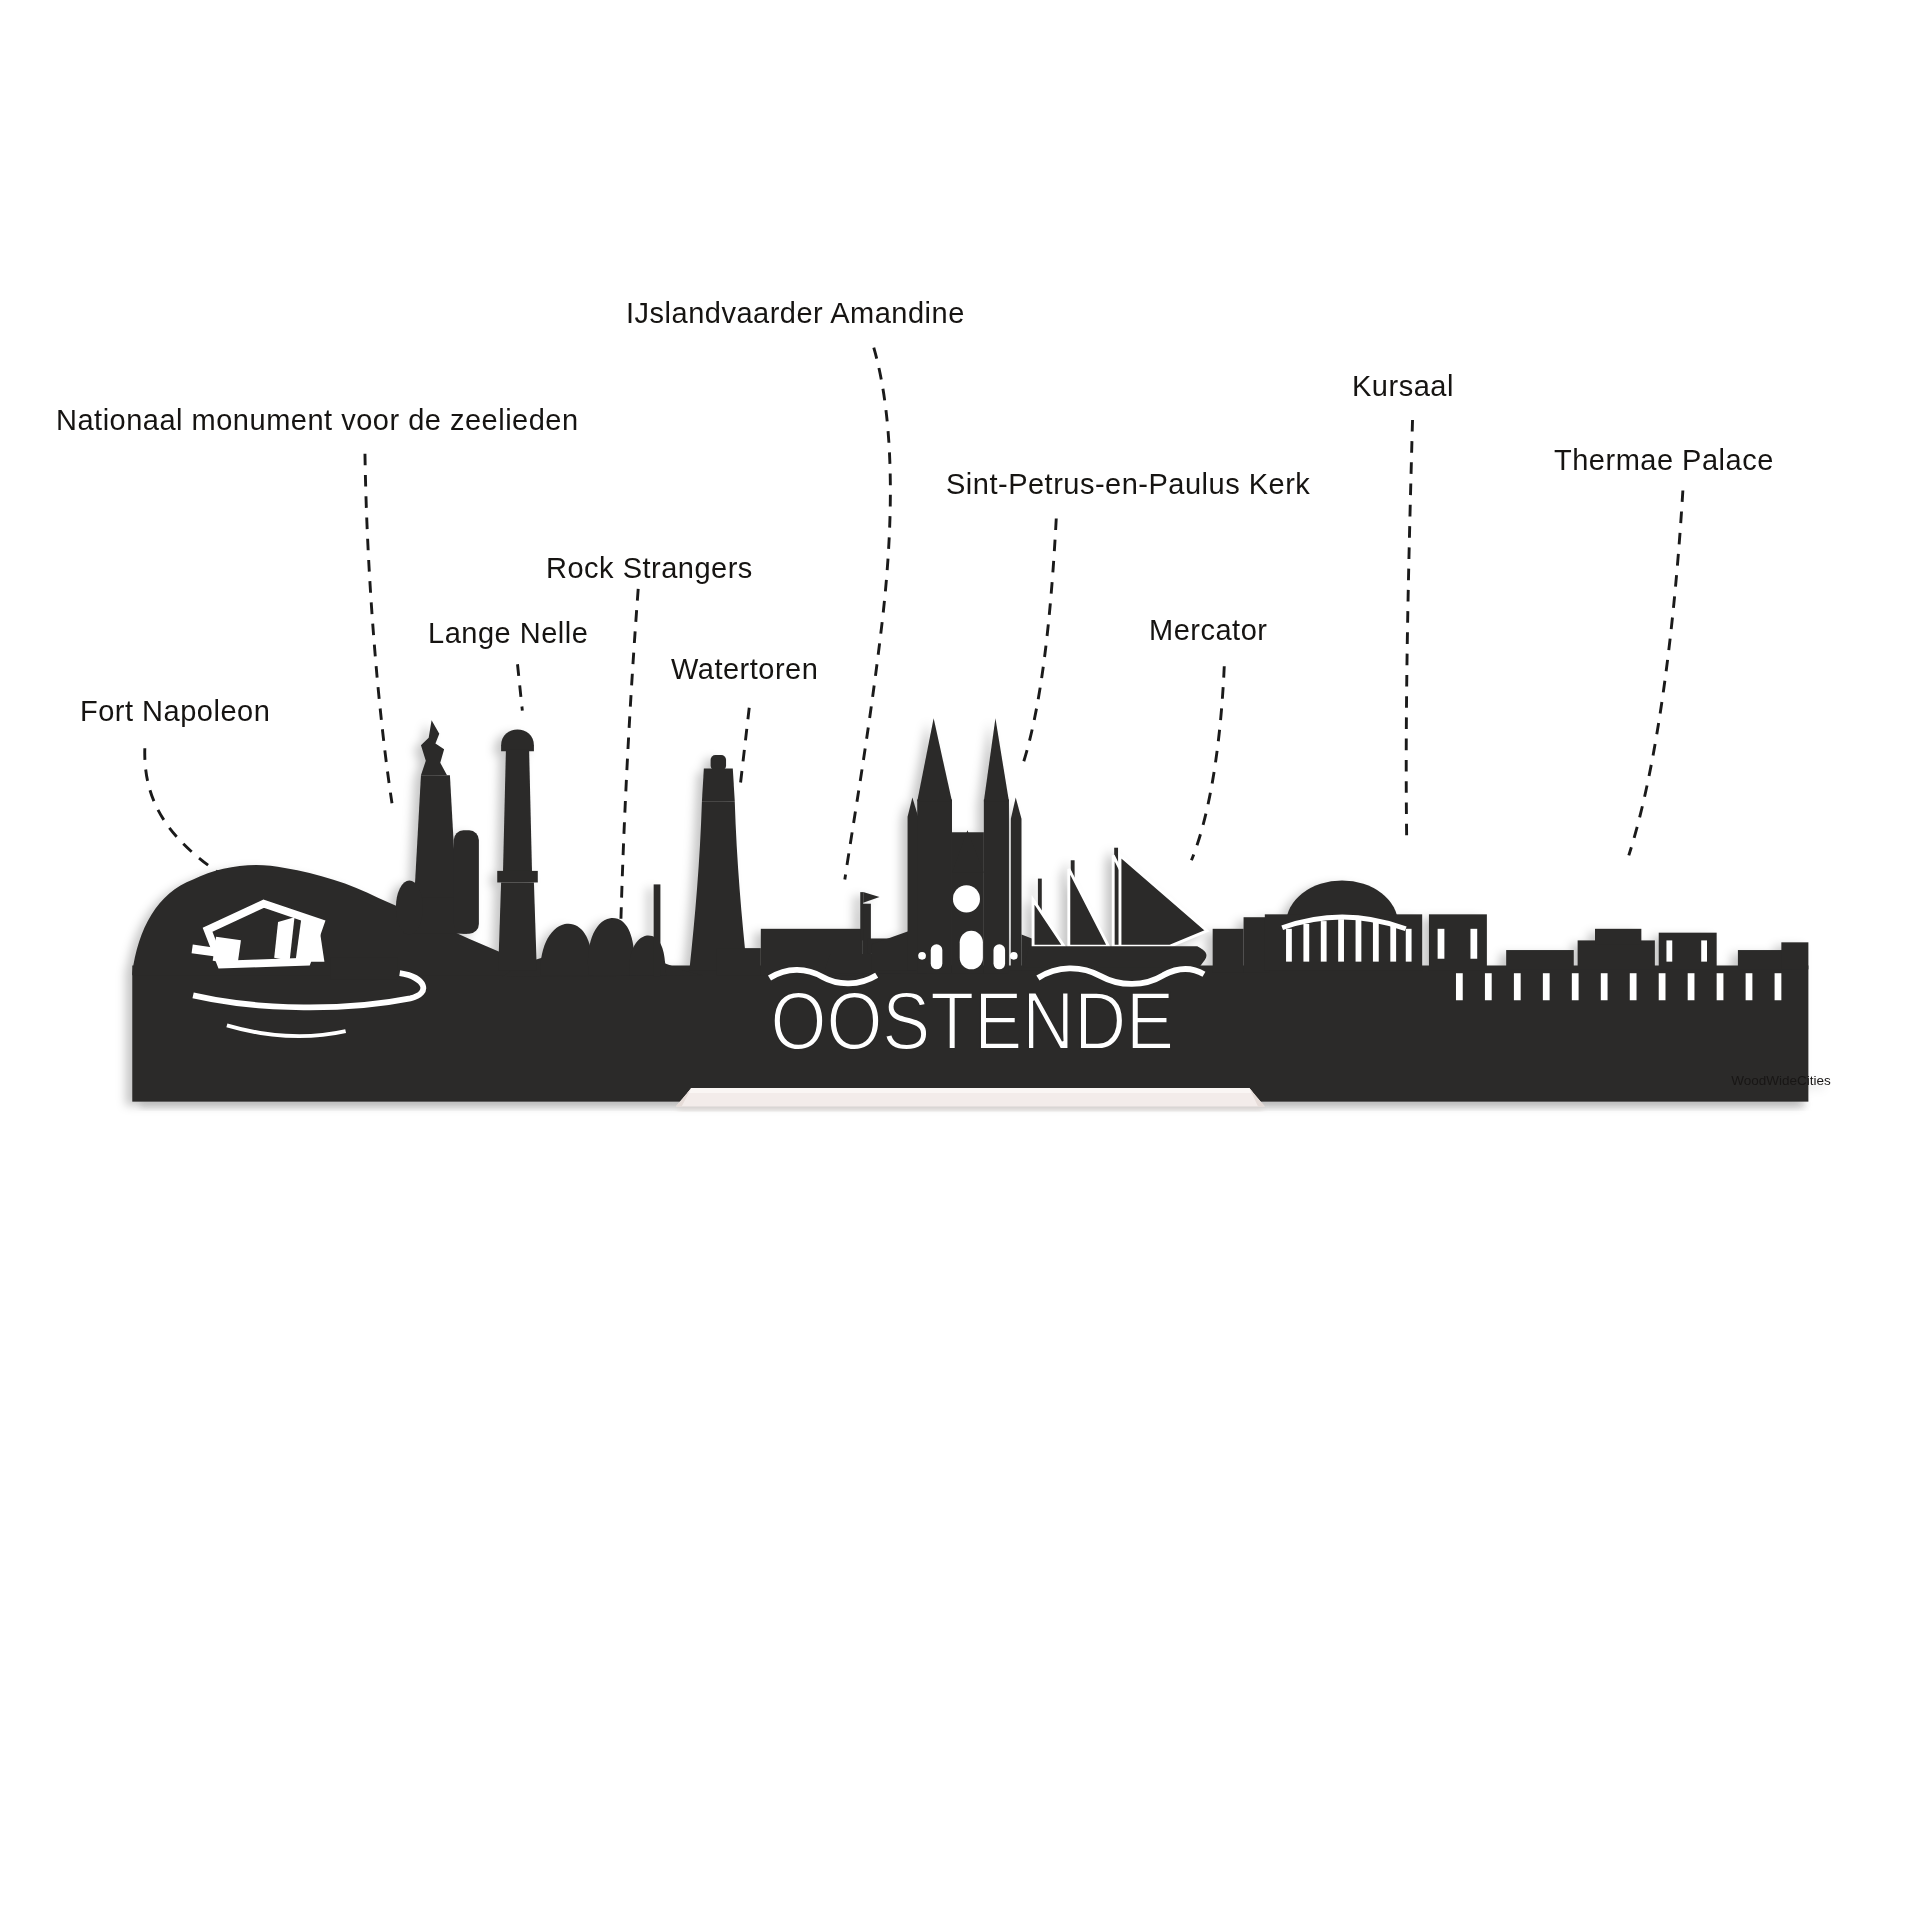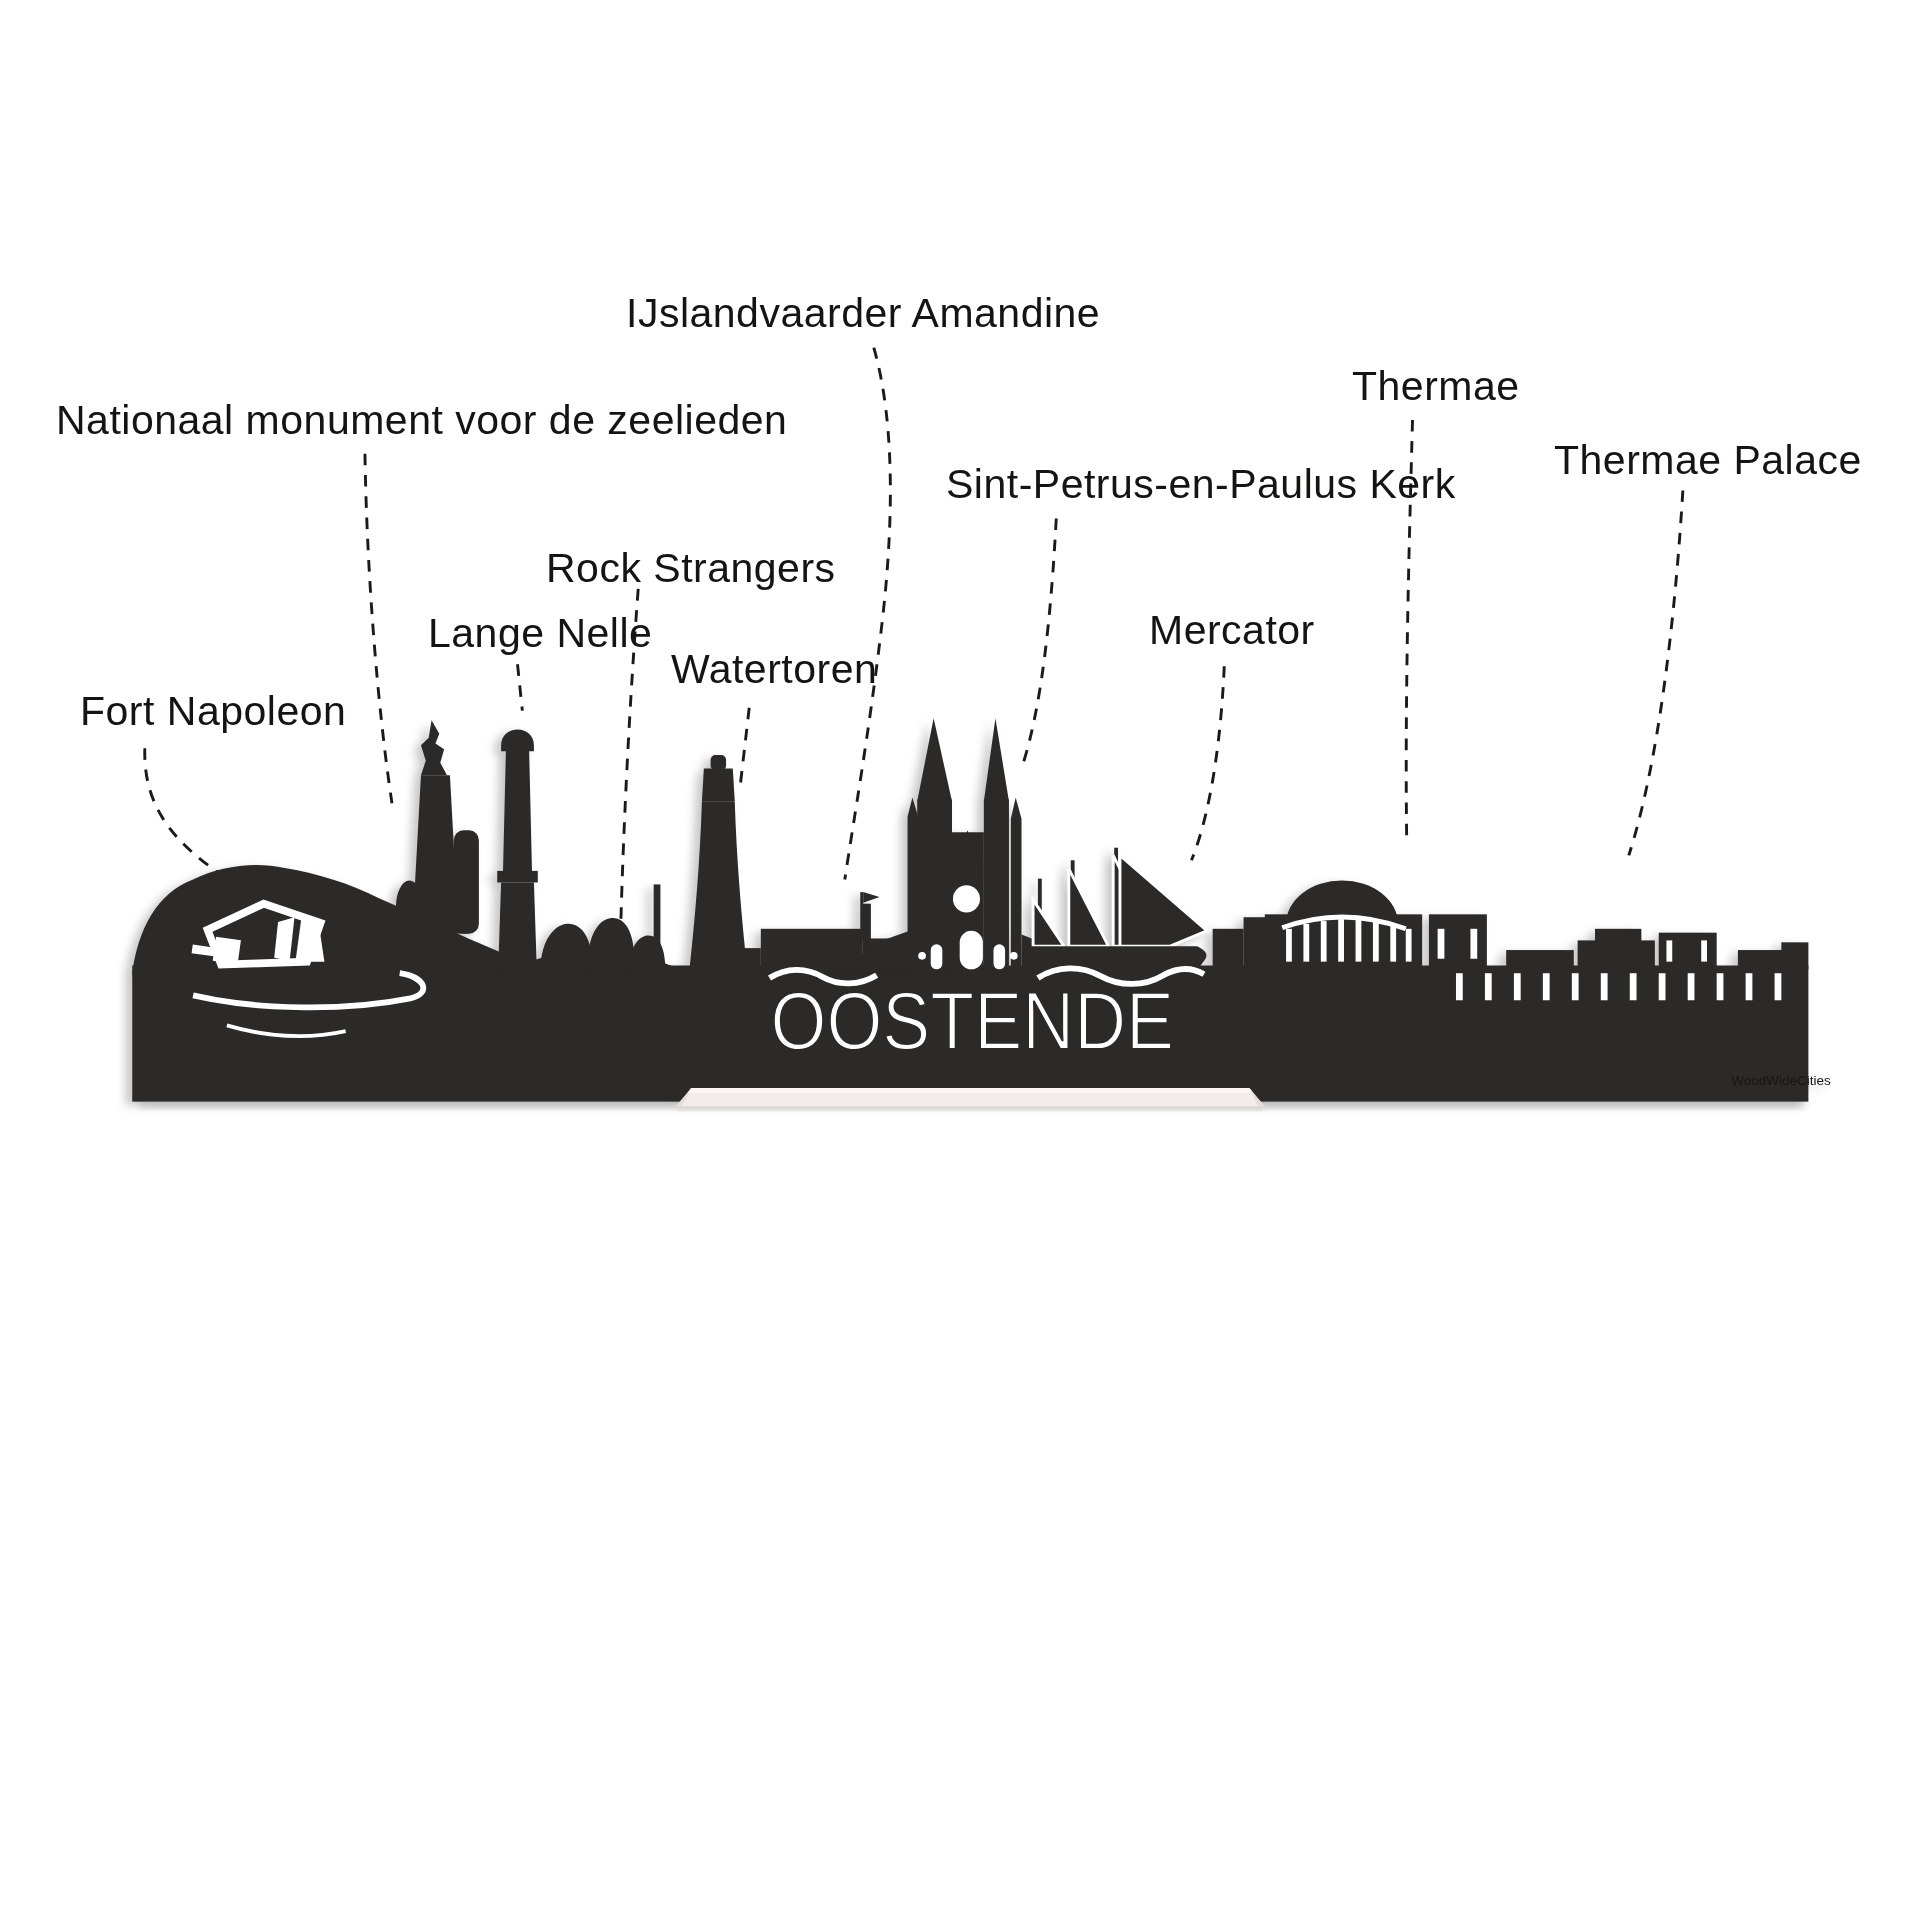--- a/index.html
+++ b/index.html
@@ -1,21 +1,21 @@
 <!DOCTYPE html>
 <html><head>
 <meta charset="utf-8">
 <style>
   html,body{margin:0;padding:0;background:#ffffff;}
   body{width:1931px;height:1931px;font-family:"Liberation Sans",sans-serif;}
   .canvas{position:relative;width:1931px;height:1931px;background:#ffffff;overflow:hidden;}
   .scene-svg{position:absolute;left:0;top:0;width:1931px;height:1931px;}
   .label{
     position:absolute;
-    font-size:41px;
+    font-size:29px;
     line-height:44px;
     color:#161412;
     letter-spacing:0.5px;
     white-space:nowrap;
     font-weight:400;
   }
   
   .lbl-fort{left:80px;top:689px;}
   .lbl-nationaal{left:56px;top:398px;}
   .lbl-ijsland{left:626px;top:291px;}
@@ -216,17 +216,17 @@
   </svg>
 
   <div class="label lbl-fort">Fort Napoleon</div>
   <div class="label lbl-nationaal">Nationaal monument voor de zeelieden</div>
   <div class="label lbl-ijsland">IJslandvaarder Amandine</div>
   <div class="label lbl-rock">Rock Strangers</div>
   <div class="label lbl-lange">Lange Nelle</div>
   <div class="label lbl-watertoren">Watertoren</div>
   <div class="label lbl-sintpetrus">Sint-Petrus-en-Paulus Kerk</div>
   <div class="label lbl-mercator">Mercator</div>
-  <div class="label lbl-kursaal">Thermae</div>
+  <div class="label lbl-kursaal">Kursaal</div>
   <div class="label lbl-thermae">Thermae Palace</div>
 
 </div>
 
 
 </body></html>

